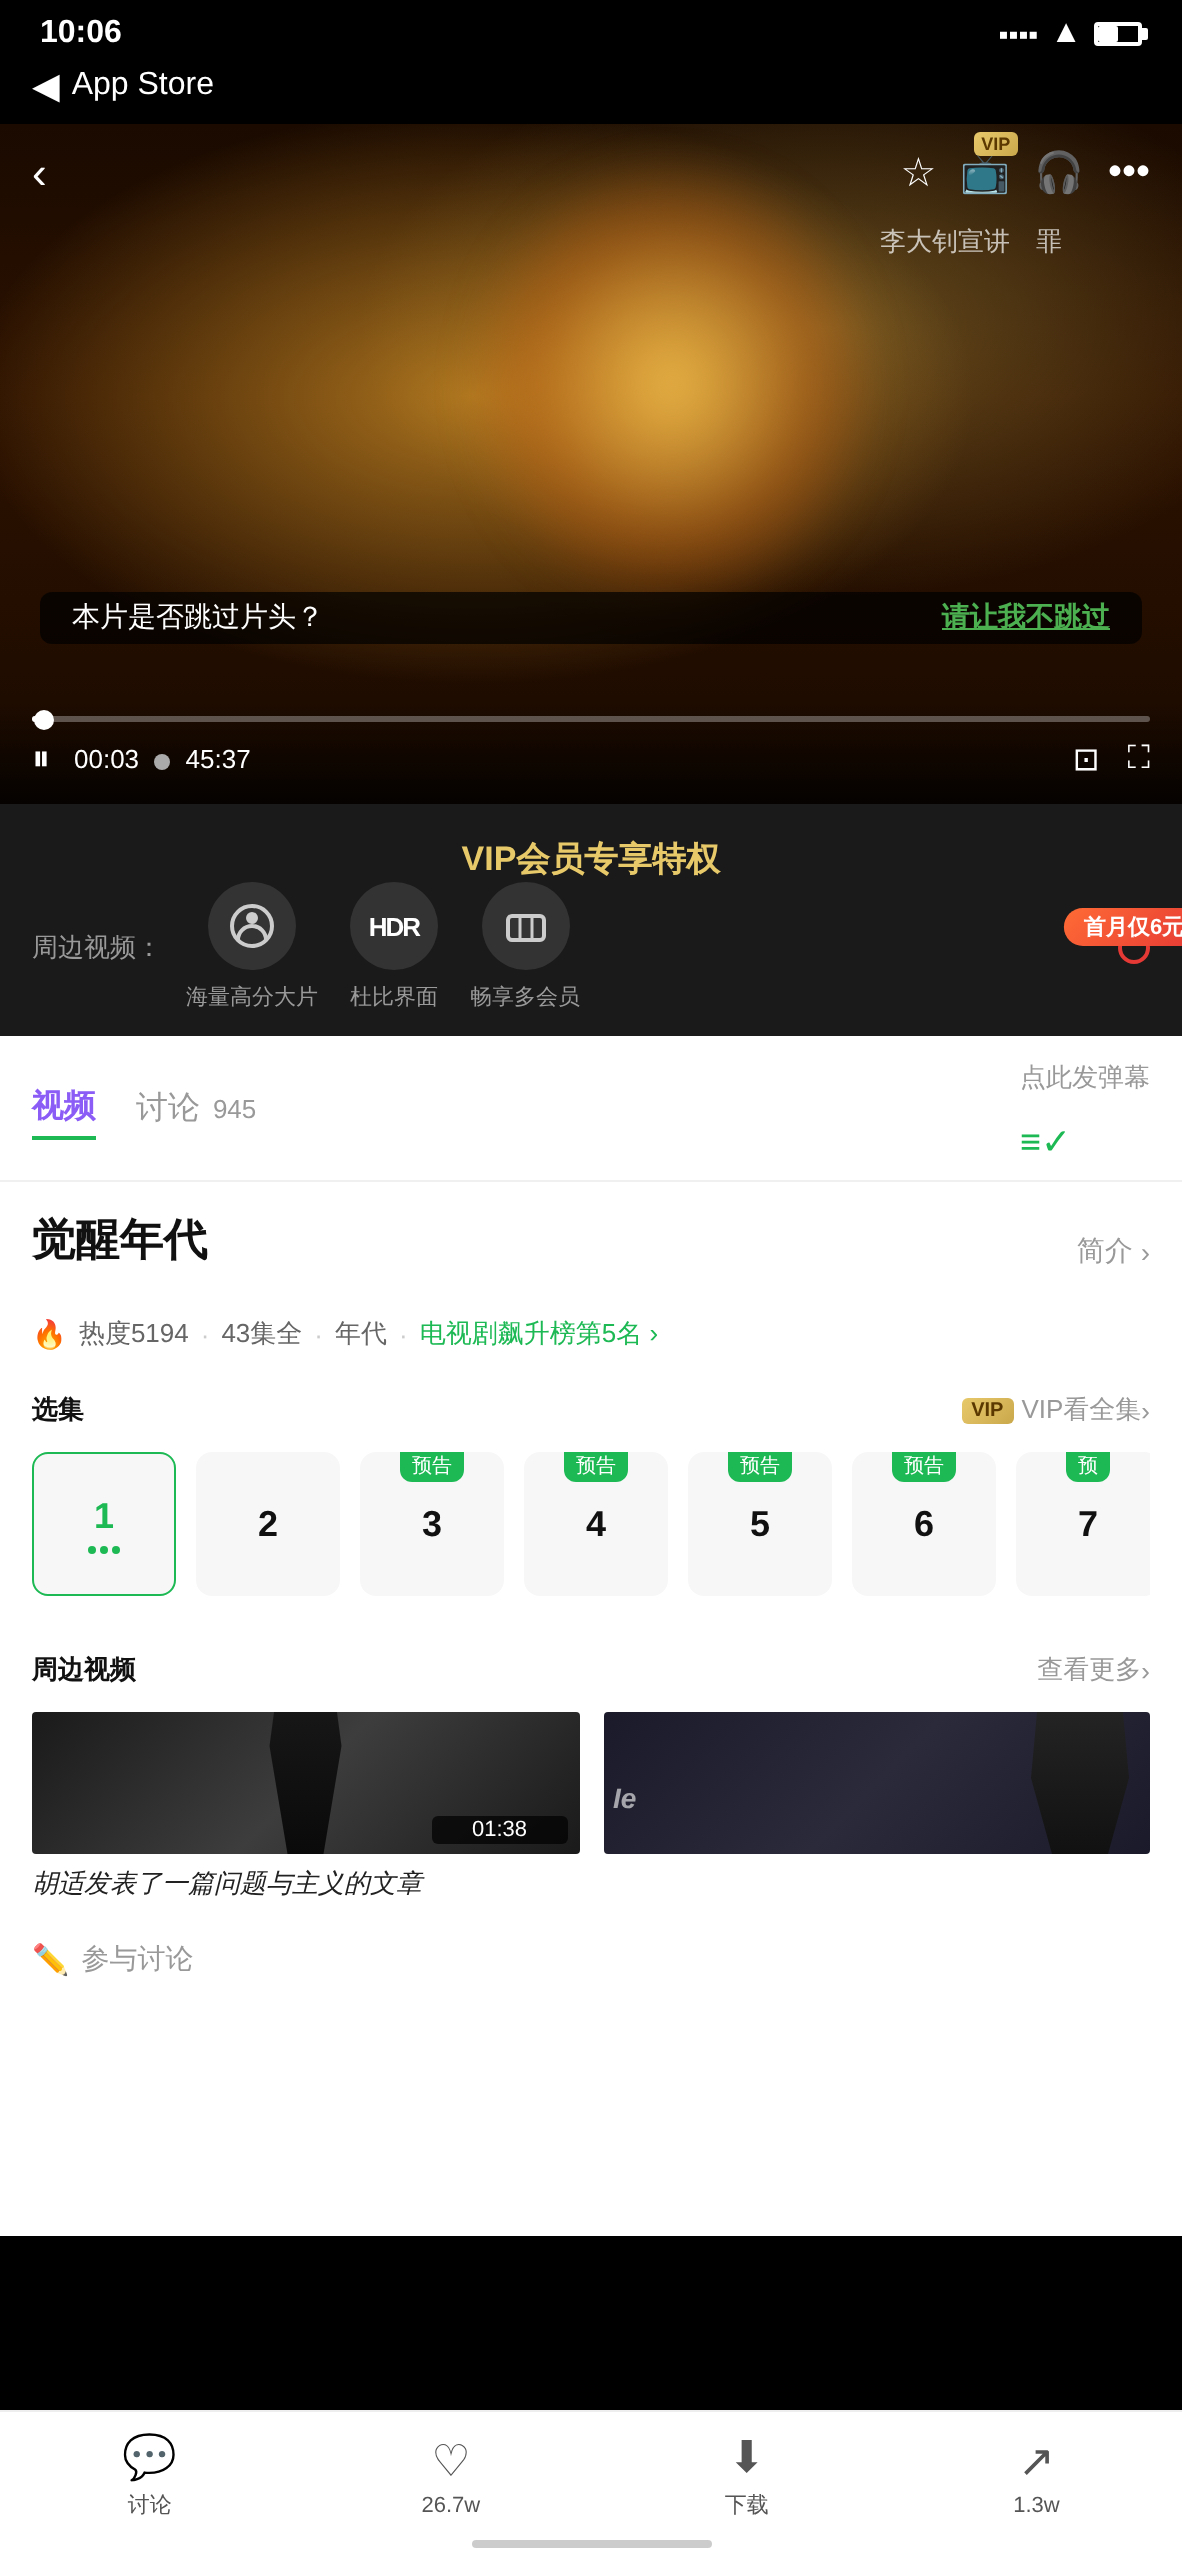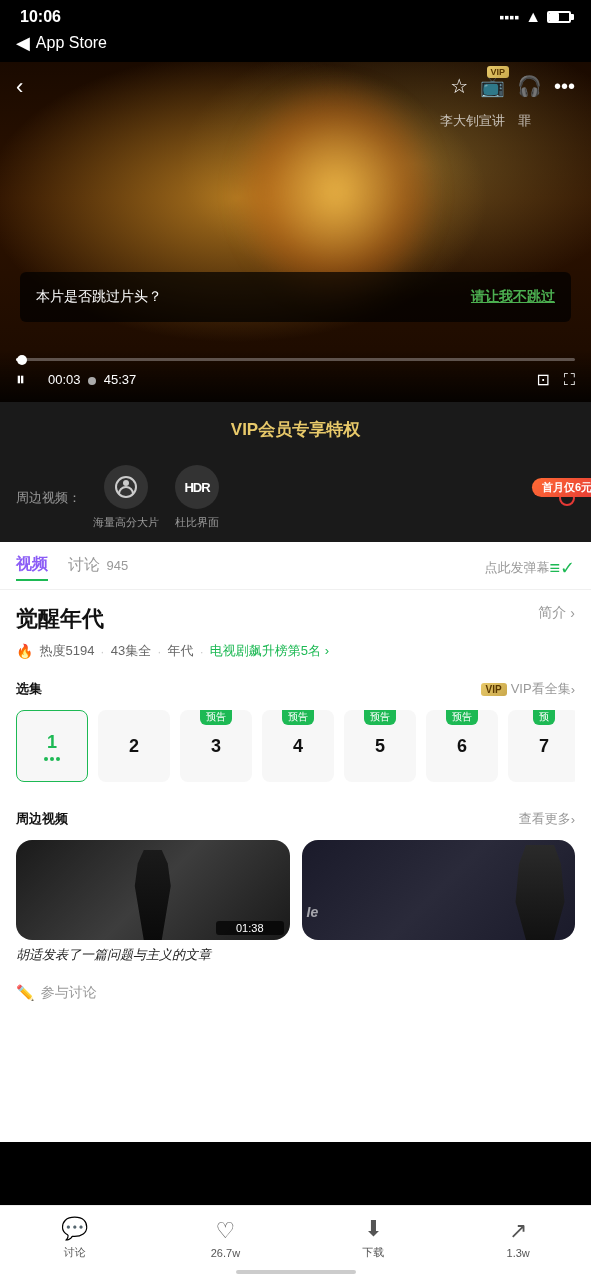--- a/index.html
+++ b/index.html
@@ -148,21 +148,21 @@
     }
 
     
     .skip-bar {
       position: absolute;
       bottom: 80px;
       left: 20px;
       right: 20px;
       background: rgba(0,0,0,0.7);
       border-radius: 6px;
-      padding: 16px 16px;
+      padding: 4px 16px;
       display: flex;
       align-items: center;
       justify-content: space-between;
     }
     .skip-question {
       color: #fff;
       font-size: 14px;
     }
     .skip-btn {
       color: #4CAF50;
@@ -215,21 +215,20 @@
       display: flex;
       align-items: center;
       gap: 12px;
     }
     .play-pause-btn {
       font-size: 18px;
     }
     .time-display {
       font-size: 13px;
       color: #fff;
-      margin-left: 11px;
     }
     .time-dot {
       width: 8px;
       height: 8px;
       background: #aaa;
       border-radius: 50%;
       display: inline-block;
       margin: 0 4px;
       vertical-align: middle;
     }
@@ -246,21 +245,21 @@
     
     .vip-section {
       background: #1a1a1a;
       padding: 16px 0 12px;
     }
     .vip-title {
       text-align: center;
       color: #e8c96a;
       font-size: 17px;
       font-weight: 600;
-      margin-bottom: 24px;
+      margin-bottom: 0;
     }
     .vip-content {
       display: flex;
       align-items: center;
       padding: 0 16px;
       gap: 12px;
     }
     .vip-features {
       display: flex;
       gap: 16px;
@@ -358,41 +357,42 @@
       font-weight: 700;
       border-bottom: 2px solid #1db954;
     }
     .tab-badge {
       font-size: 13px;
       color: #999;
       margin-left: 2px;
     }
     .tabs-right {
       display: flex;
-      align-items: center;
+      gap: 12px;
+      flex-direction: column;
     }
     .danmu-btn {
       font-size: 13px;
       color: #999;
       cursor: pointer;
     }
     .danmu-icon {
       font-size: 18px;
       color: #1db954;
     }
 
     
     .show-section {
       padding: 14px 16px 8px;
     }
     .show-title-row {
       display: flex;
       justify-content: space-between;
-      align-items: flex-start;
-      margin-bottom: 8px;
+      align-items: flex-end;
+      margin-bottom: 23px;
     }
     .show-title {
       font-size: 22px;
       font-weight: 700;
       color: #111;
     }
     .show-intro-link {
       display: flex;
       align-items: center;
       color: #999;
@@ -518,22 +518,22 @@
       display: flex;
       gap: 12px;
       overflow-x: hidden;
     }
     .related-card {
       flex: 1;
       cursor: pointer;
     }
     .related-thumb {
       width: 100%;
-      height: 100px;
-      border-radius: 16px;
+      height: 71px;
+      border-radius: 2px;
       overflow: hidden;
       position: relative;
       background: #222;
       margin-bottom: 6px;
     }
     .thumb-gradient-1 {
       background: linear-gradient(135deg, #1a1a1a 0%, #3d3d3d 50%, #1a1a1a 100%);
     }
     .thumb-gradient-2 {
       background: linear-gradient(135deg, #2a2a1a 0%, #4a4a2a 50%, #3a3a1a 100%);
@@ -754,20 +754,30 @@
           </svg>
         </div>
         <span class="feature-label">海量高分大片</span>
       </div>
       <div class="vip-feature-item">
         <div class="feature-icon hdr-icon">
           <span style="font-size:13px;font-weight:900;letter-spacing:-1px;">HDR</span>
         </div>
         <span class="feature-label">杜比界面</span>
       </div>
+      <div class="vip-feature-item">
+        <div class="feature-icon">
+          <svg width="22" height="22" viewBox="0 0 22 22" fill="none">
+            <rect x="2" y="6" width="18" height="12" rx="2" stroke="#ccc" stroke-width="2"></rect>
+            <line x1="8" y1="6" x2="8" y2="18" stroke="#ccc" stroke-width="1.5"></line>
+            <line x1="14" y1="6" x2="14" y2="18" stroke="#ccc" stroke-width="1.5"></line>
+          </svg>
+        </div>
+        <span class="feature-label">畅享多会员</span>
+      </div>
     </div>
     <div class="vip-cta-wrapper">
       <span class="vip-discount-badge">首月仅6元</span>
     </div>
   </div>
 </div>
 
 <div class="main-content">
 
   <div class="tabs-row">

